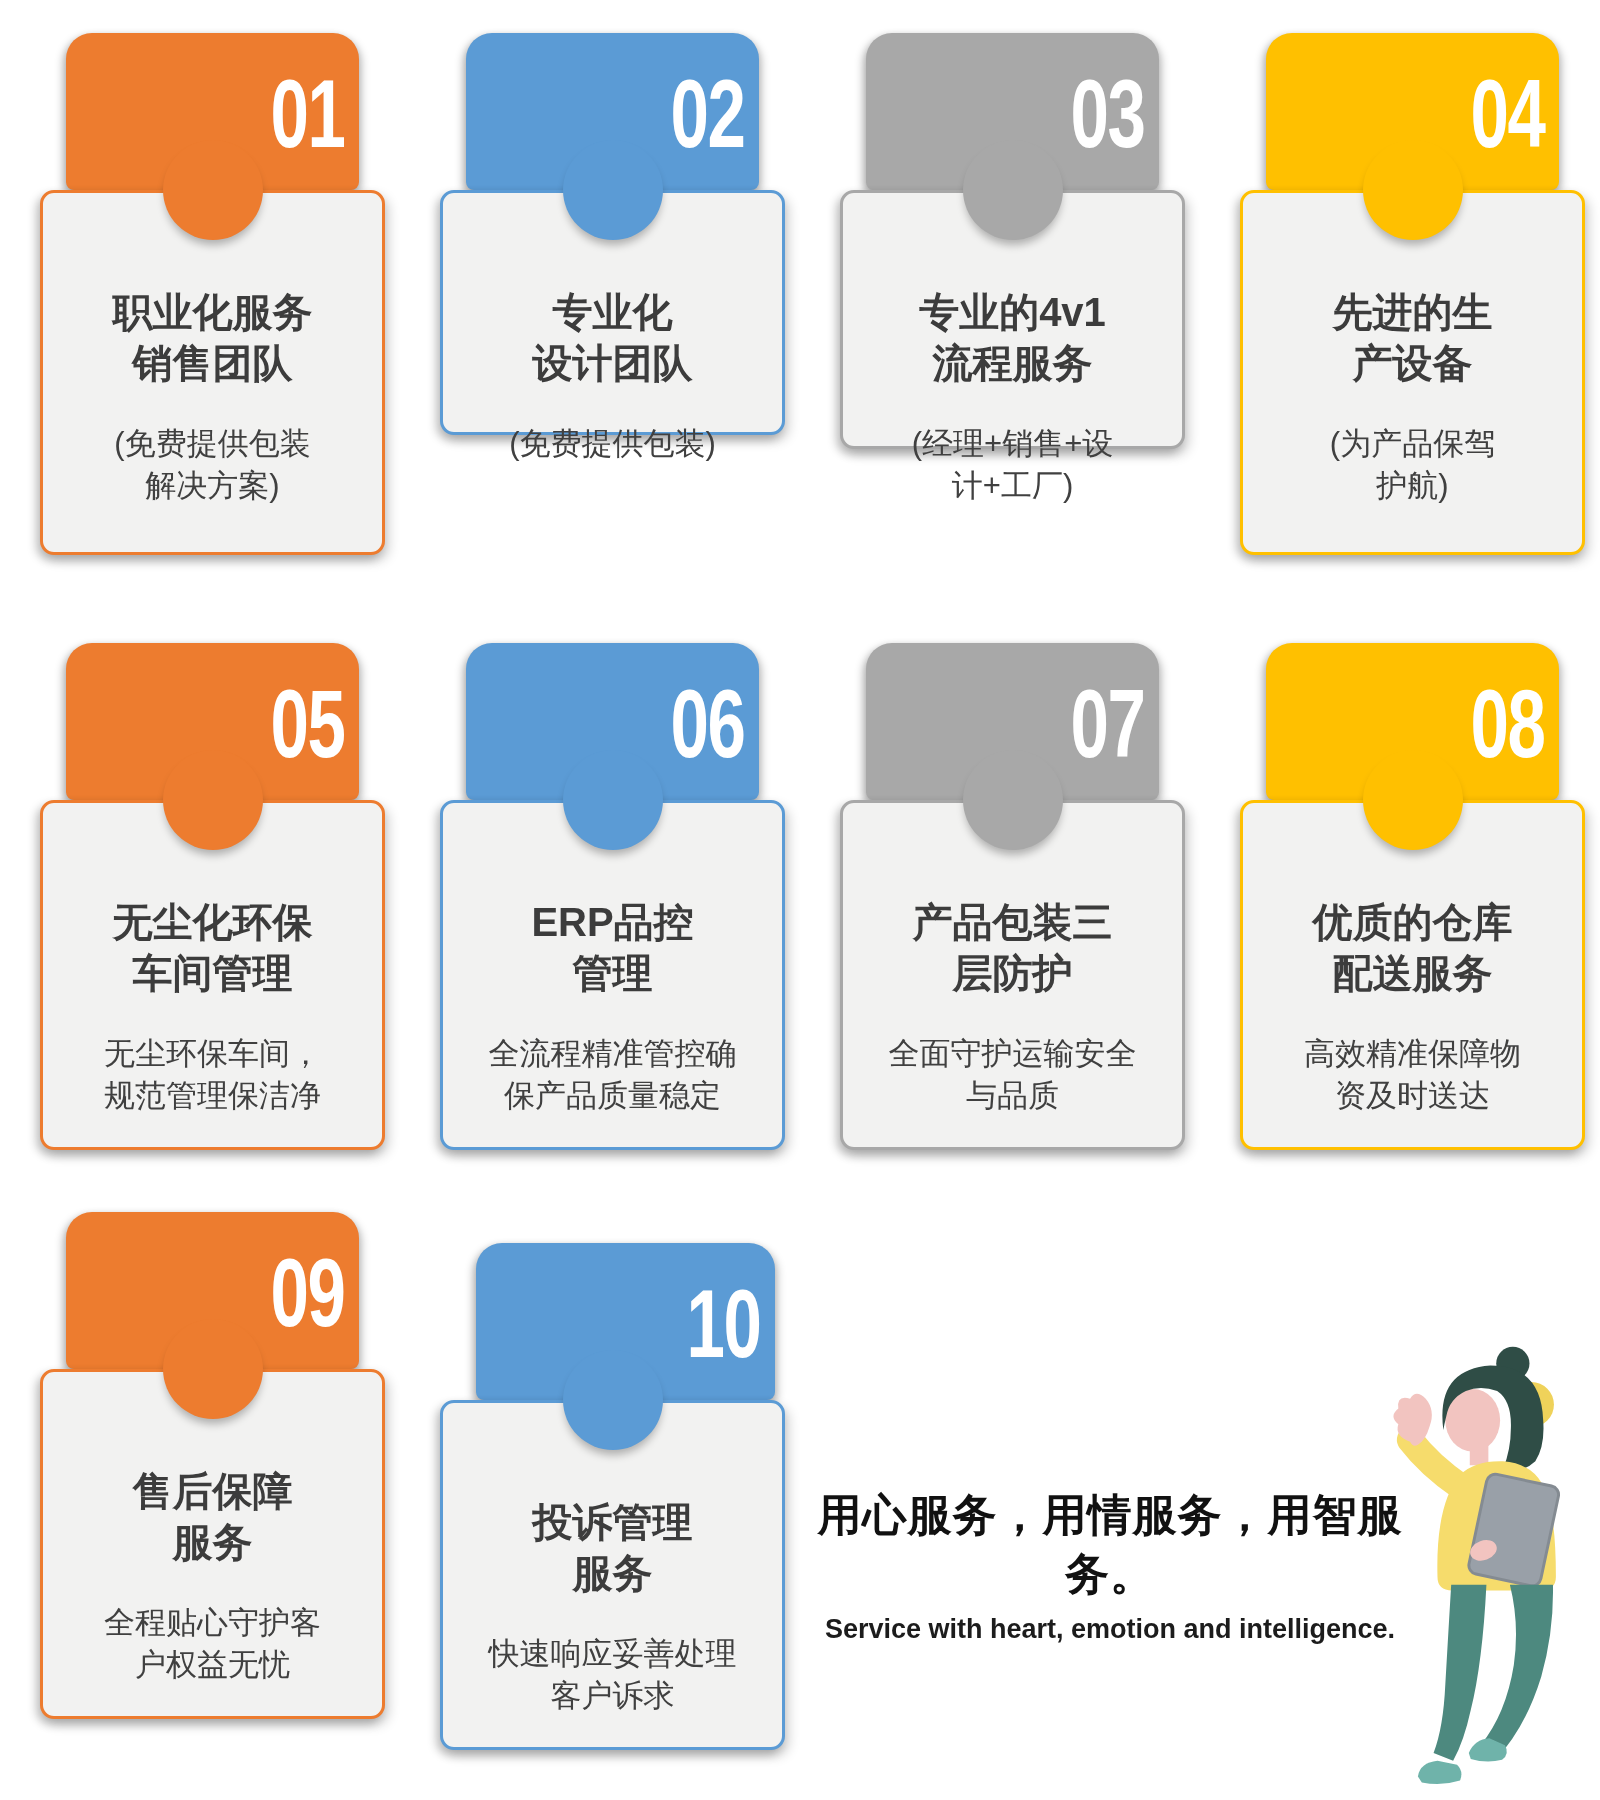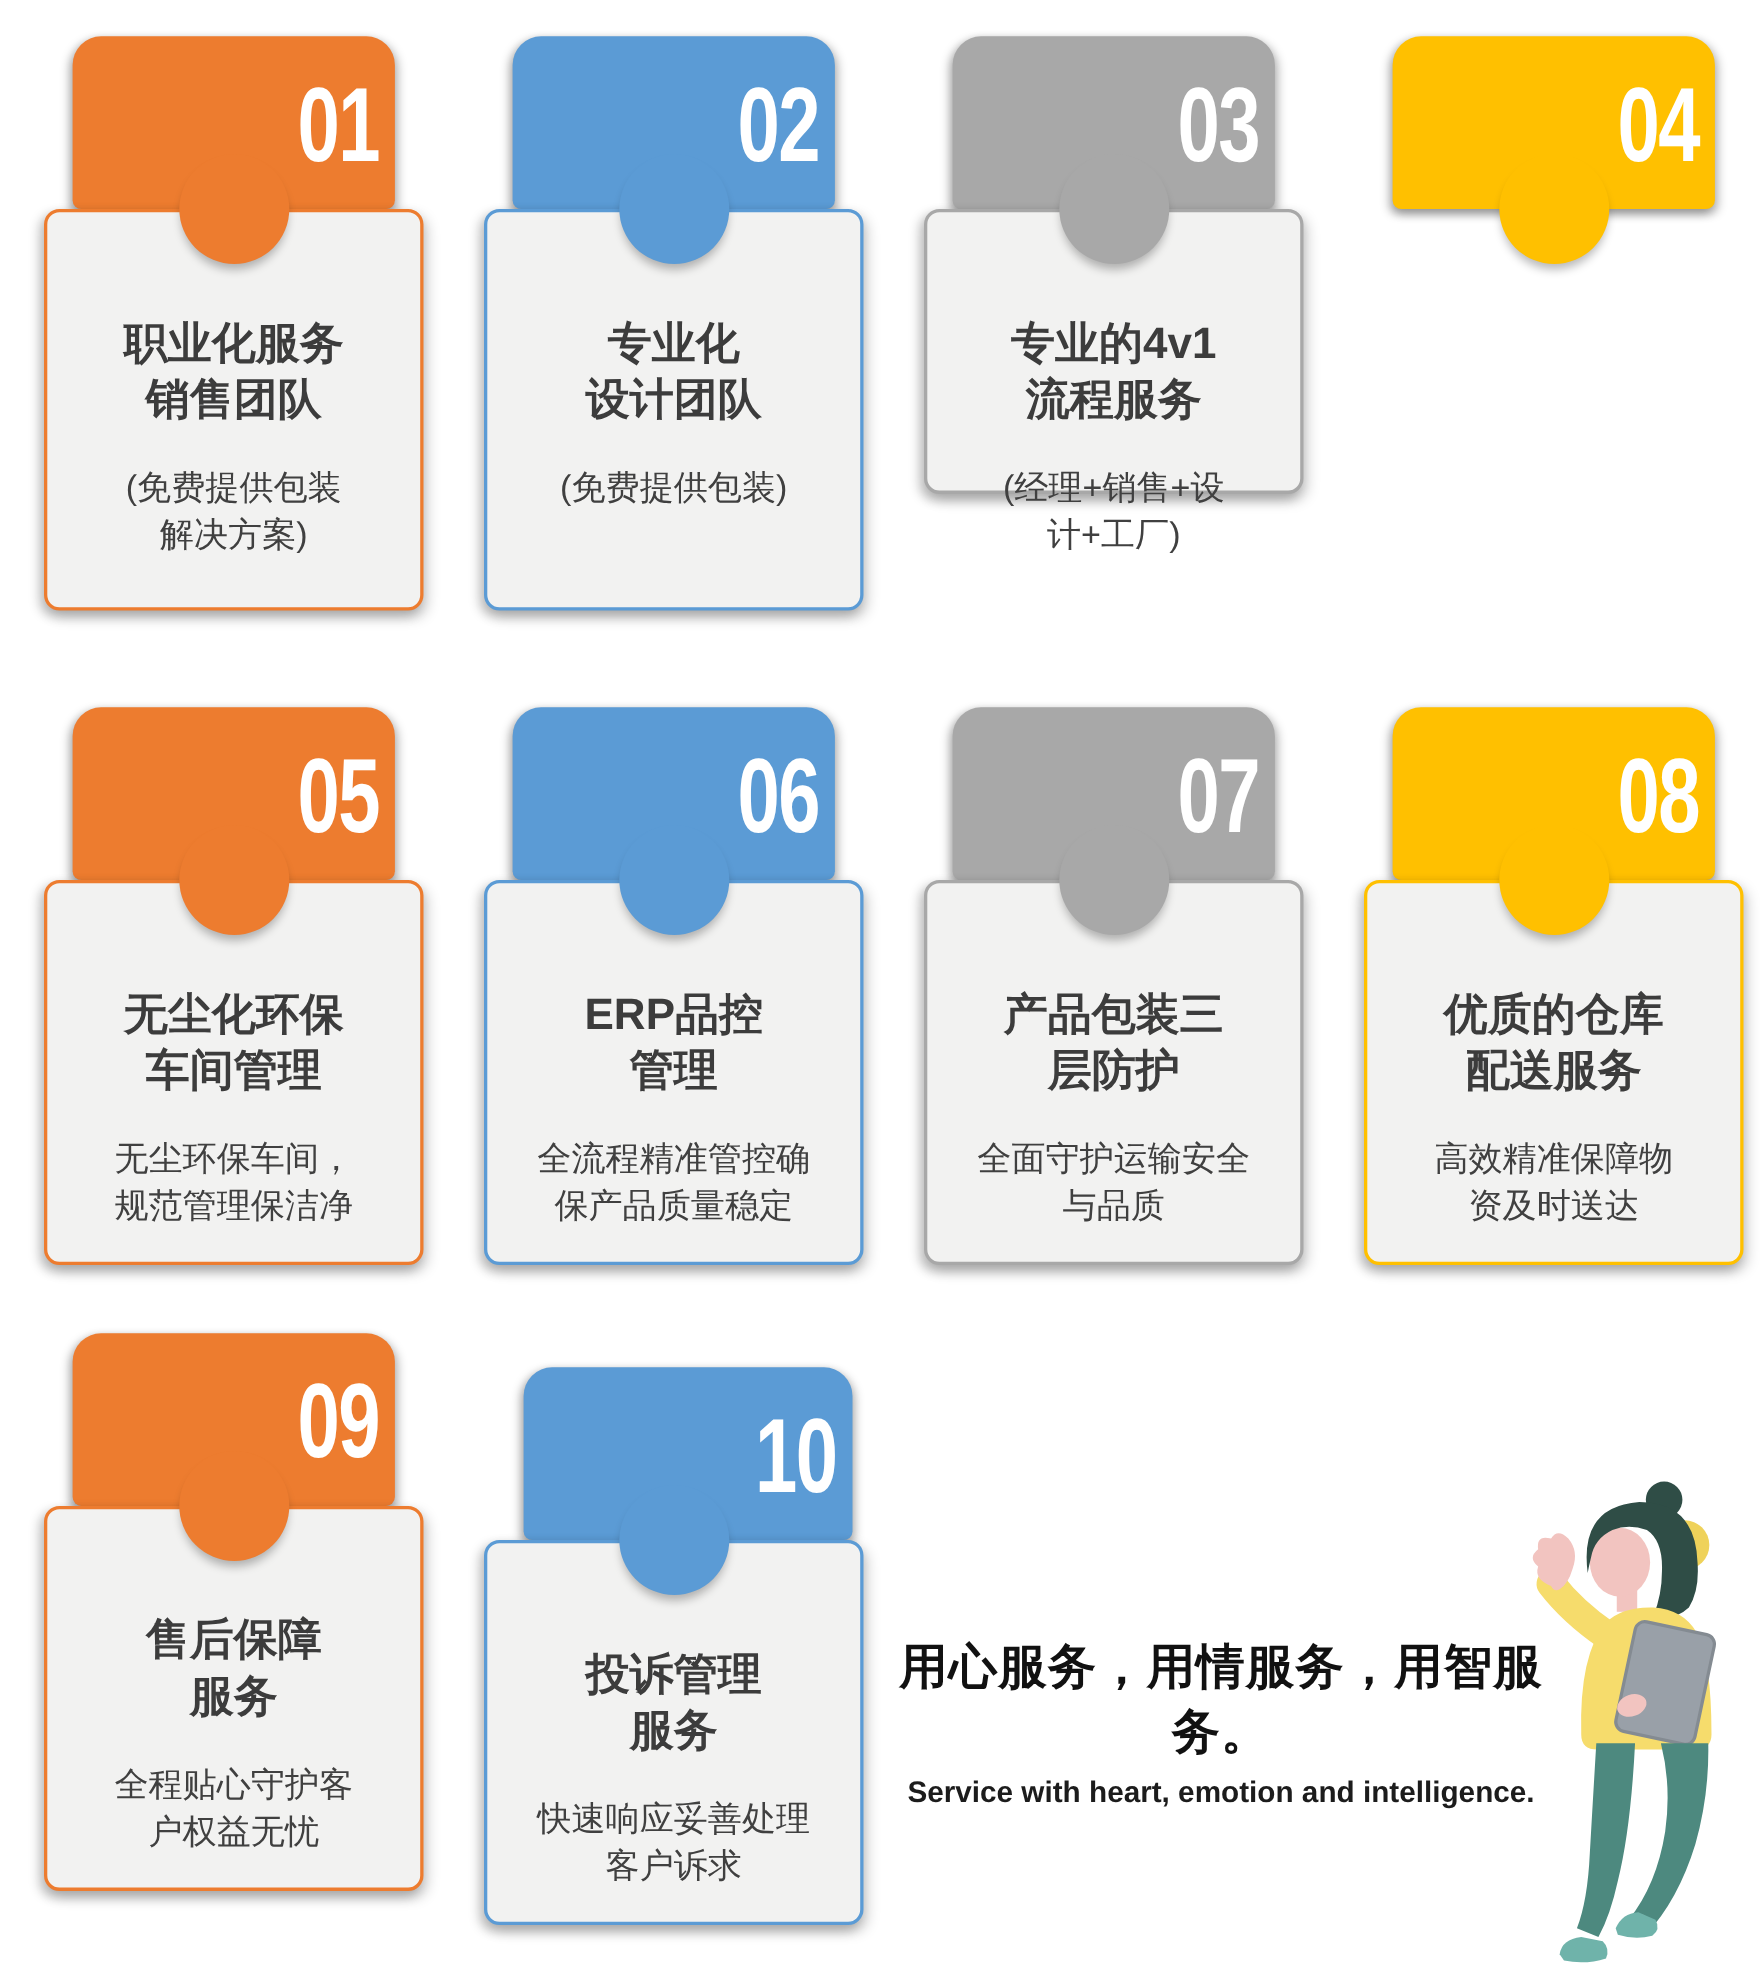--- a/index.html
+++ b/index.html
@@ -89,21 +89,21 @@
         <span class="num" style="color: rgb(255, 255, 255);">01</span>
       </div>
       <div class="bump" style="width: 100px; height: 100px; left: 122.5px; top: 107px; background: rgb(237, 124, 47);"></div>
       <div class="body" style="top: 157px; border: 3px solid rgb(237, 124, 47); background: rgb(242, 242, 241);">
         <div class="title" style="color: rgb(60, 60, 60);">职业化服务
 销售团队</div>
         <div class="desc" style="color: rgb(64, 64, 64);">(免费提供包装
 解决方案)</div>
       </div>
     </div>
-    <div class="card" style="left: 440px; top: 33px; width: 345px; height: 522px;">
+    <div class="card" style="left: 440px; top: 33px; width: 345px; height: 402px;">
       <div class="tab" style="left: 26px; width: 293px; height: 157px; background: rgb(91, 155, 213);">
         <span class="num" style="color: rgb(255, 255, 255);">02</span>
       </div>
       <div class="bump" style="width: 100px; height: 100px; left: 122.5px; top: 107px; background: rgb(91, 155, 213);"></div>
       <div class="body" style="top: 157px; border: 3px solid rgb(91, 155, 213); background: rgb(242, 242, 241);">
         <div class="title" style="color: rgb(60, 60, 60);">专业化
 设计团队</div>
         <div class="desc" style="color: rgb(64, 64, 64);">(免费提供包装)</div>
       </div>
     </div>
@@ -117,20 +117,26 @@
 流程服务</div>
         <div class="desc" style="color: rgb(64, 64, 64);">(经理+销售+设
 计+工厂)</div>
       </div>
     </div>
     <div class="card" style="left: 1240px; top: 33px; width: 345px; height: 522px;">
       <div class="tab" style="left: 26px; width: 293px; height: 157px; background: rgb(255, 192, 0);">
         <span class="num" style="color: rgb(255, 255, 255);">04</span>
       </div>
       <div class="bump" style="width: 100px; height: 100px; left: 122.5px; top: 107px; background: rgb(255, 192, 0);"></div>
+      <div class="body" style="top: 157px; border: 3px solid rgb(255, 192, 0); background: rgb(242, 242, 241);">
+        <div class="title" style="color: rgb(60, 60, 60);">先进的生
+产设备</div>
+        <div class="desc" style="color: rgb(64, 64, 64);">(为产品保驾
+护航)</div>
+      </div>
     </div>
     <div class="card" style="left: 40px; top: 643px; width: 345px; height: 507px;">
       <div class="tab" style="left: 26px; width: 293px; height: 157px; background: rgb(237, 124, 47);">
         <span class="num" style="color: rgb(255, 255, 255);">05</span>
       </div>
       <div class="bump" style="width: 100px; height: 100px; left: 122.5px; top: 107px; background: rgb(237, 124, 47);"></div>
       <div class="body" style="top: 157px; border: 3px solid rgb(237, 124, 47); background: rgb(242, 242, 241);">
         <div class="title" style="color: rgb(60, 60, 60);">无尘化环保
 车间管理</div>
         <div class="desc" style="color: rgb(64, 64, 64);">无尘环保车间，

